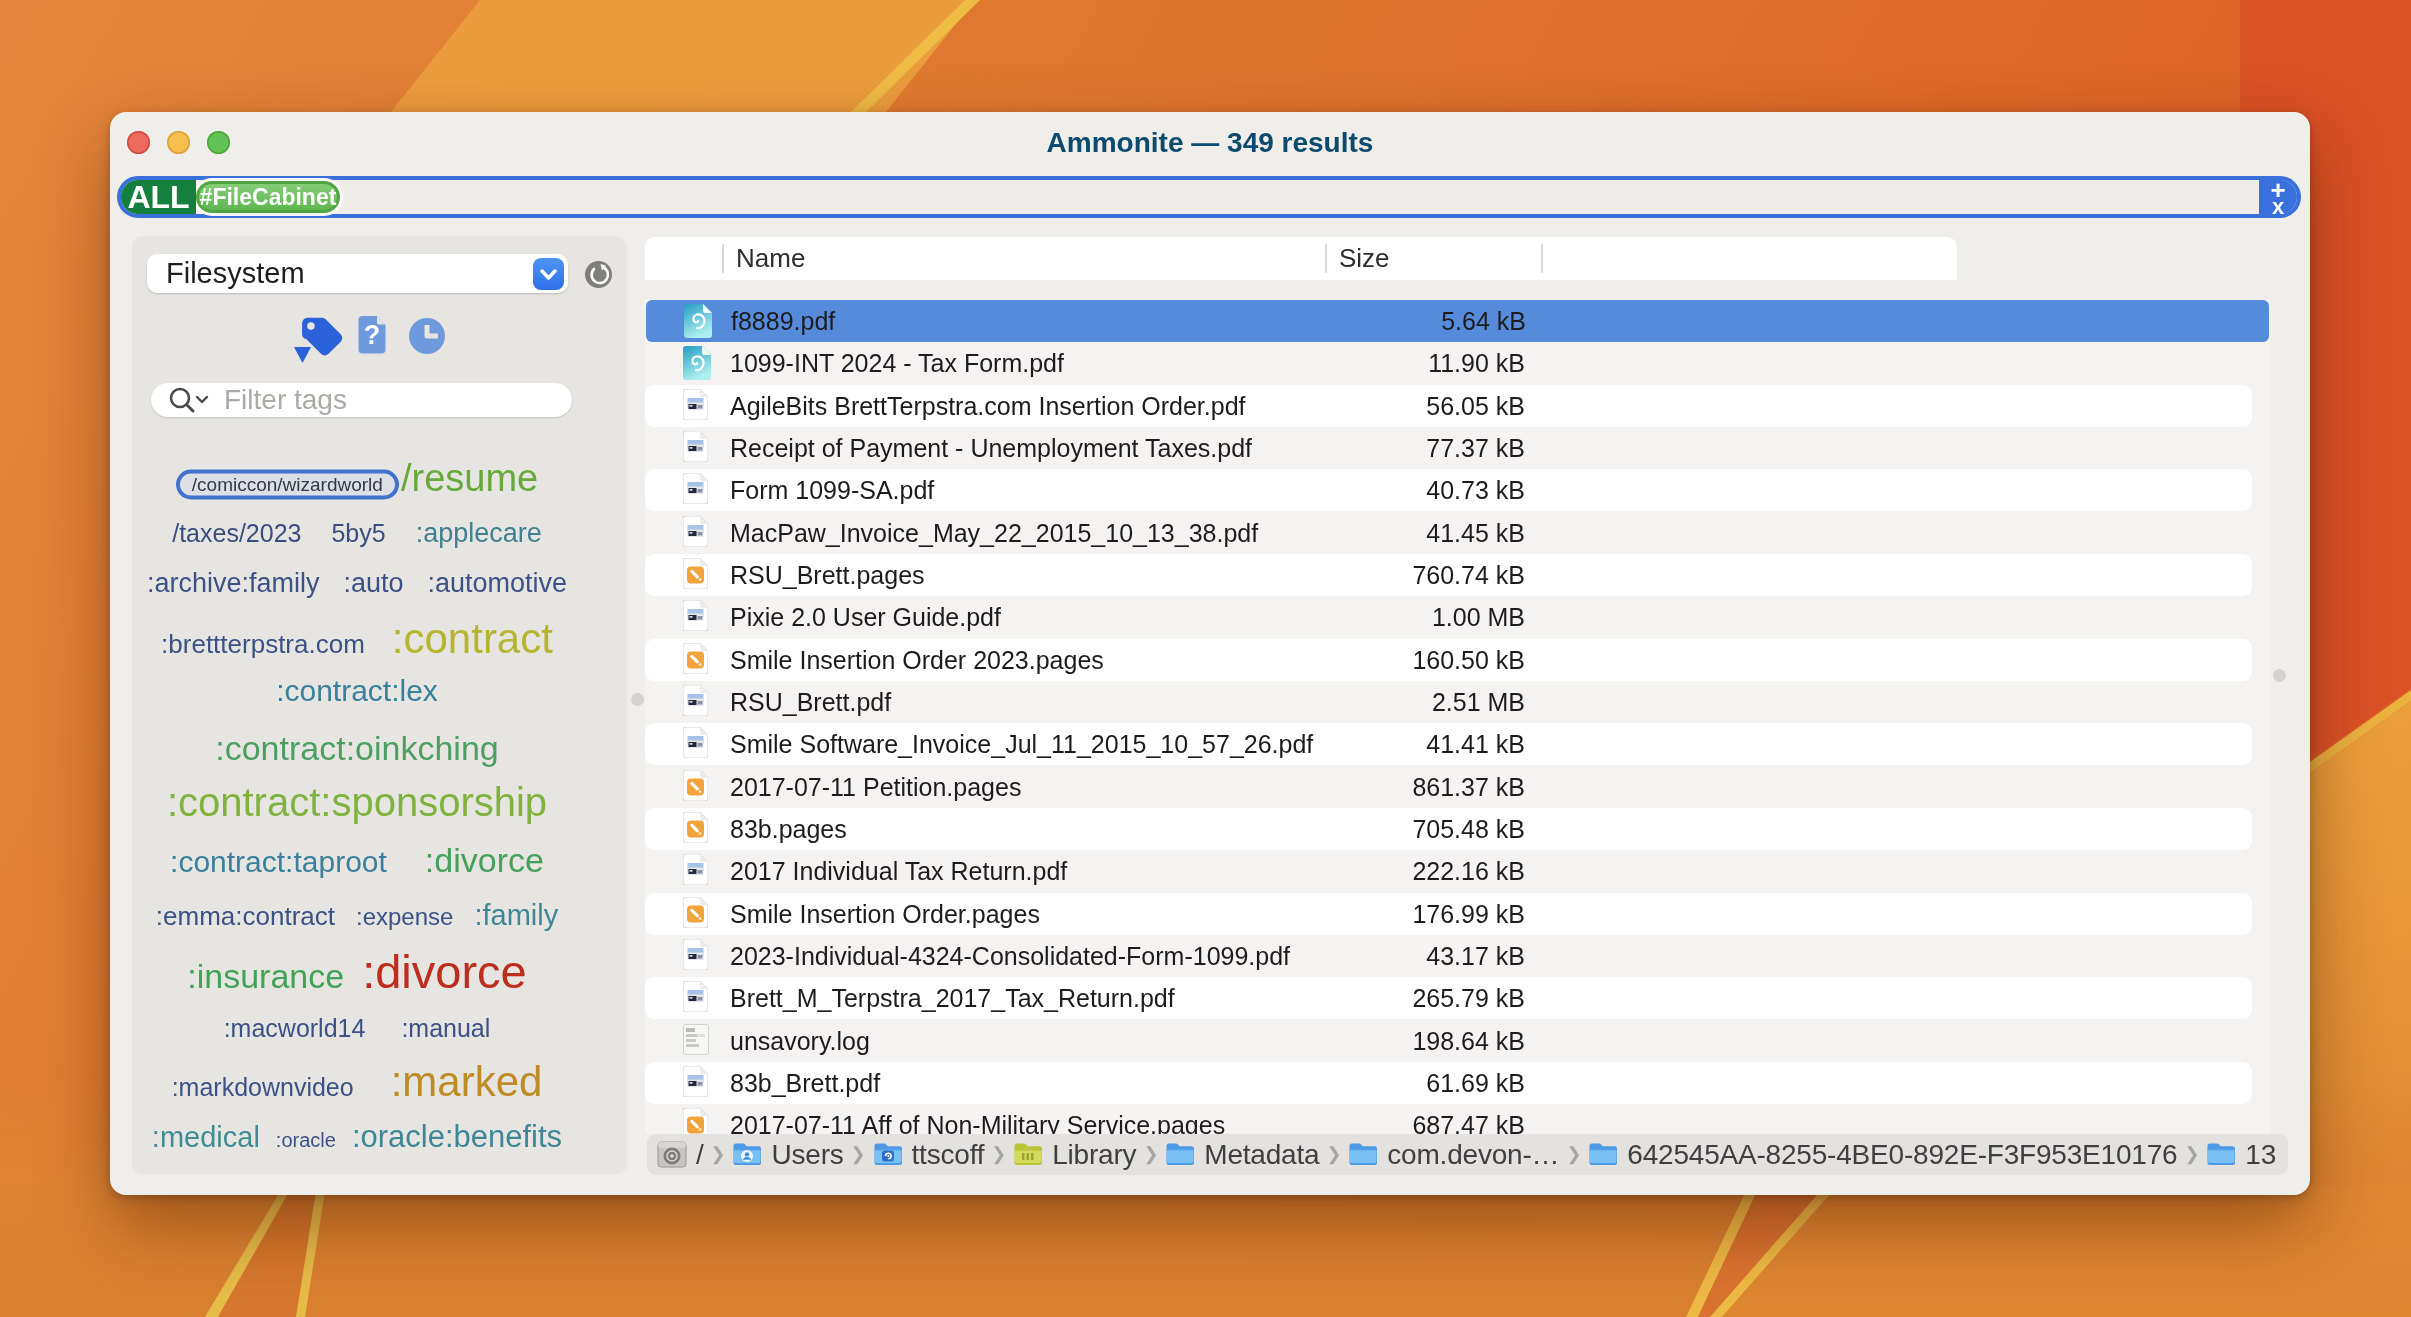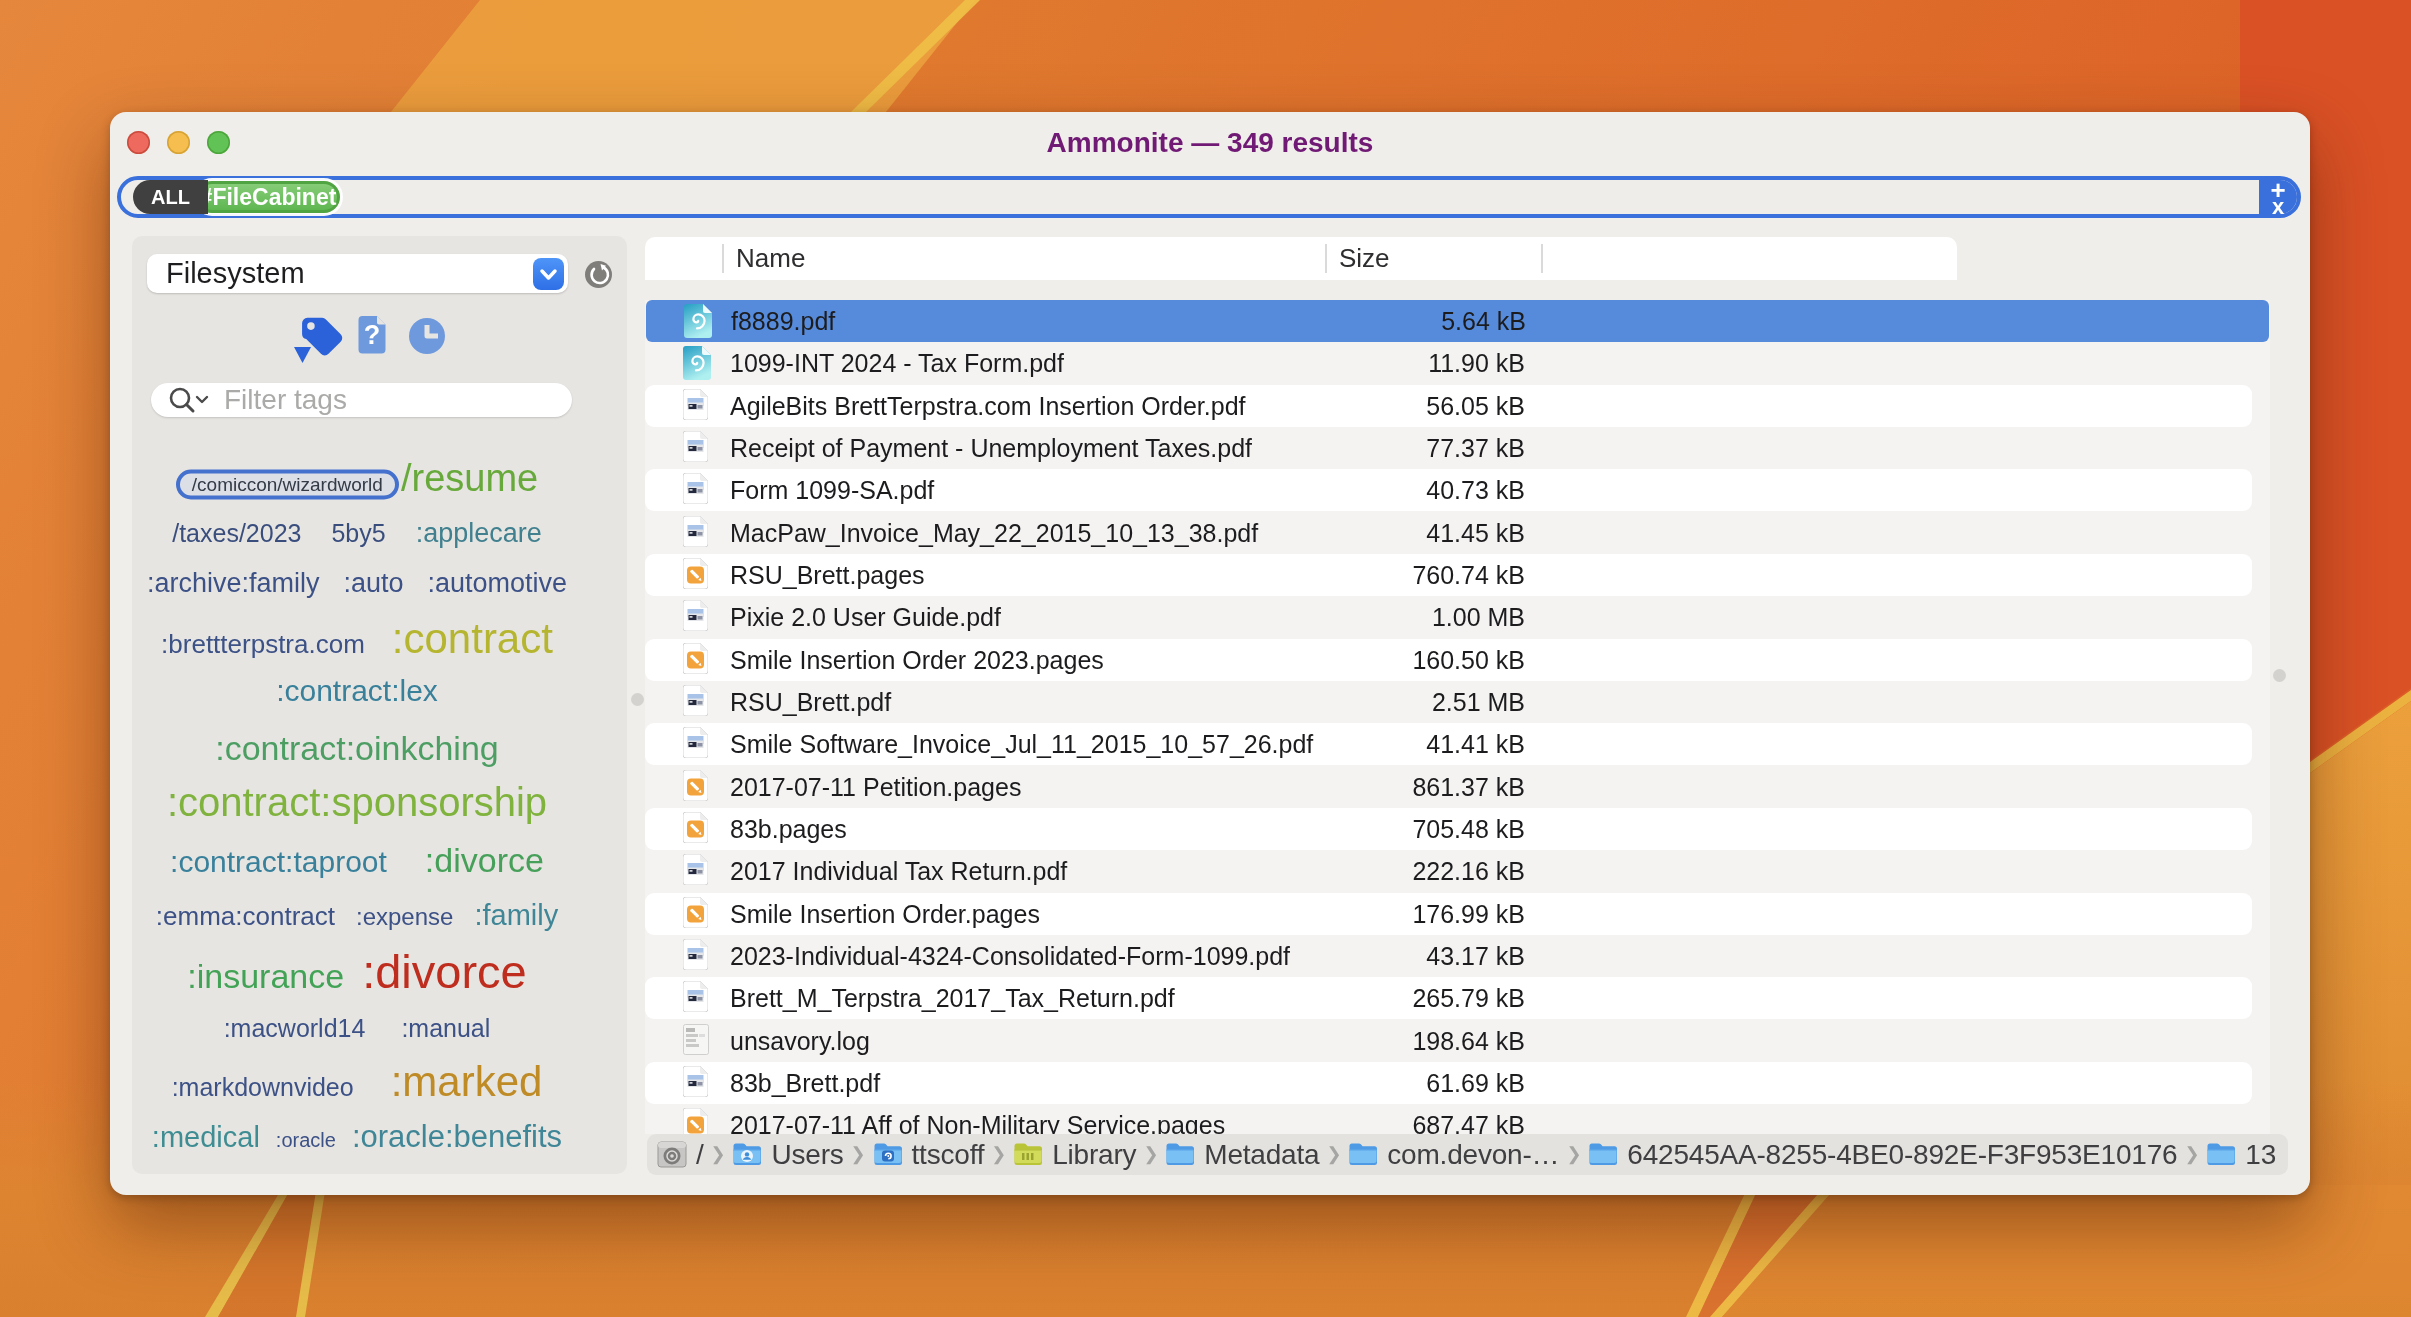--- a/index.html
+++ b/index.html
@@ -2,23 +2,23 @@
 <html><head><meta charset="utf-8">
 <style>
 *{margin:0;padding:0;box-sizing:border-box}
 html,body{width:2411px;height:1317px;overflow:hidden;font-family:"Liberation Sans",sans-serif}
 #wall{position:absolute;left:0;top:0}
 .win{position:absolute;left:110px;top:112px;width:2200px;height:1083px;background:#F0EEEA;border-radius:16px;box-shadow:0 30px 70px rgba(70,25,0,.45),0 3px 10px rgba(0,0,0,.25)}
 .tl{position:absolute;top:18.5px;width:23px;height:23px;border-radius:50%}
 .tl.r{left:16.5px;background:#EE6A5E;box-shadow:inset 0 0 0 1.5px rgba(160,40,25,.45)}
 .tl.y{left:56.5px;background:#F5BE4F;box-shadow:inset 0 0 0 1.5px rgba(180,130,20,.45)}
 .tl.g{left:96.5px;background:#61C355;box-shadow:inset 0 0 0 1.5px rgba(50,130,30,.45)}
-.title{position:absolute;left:0;top:15px;width:100%;text-align:center;font-size:28px;font-weight:bold;color:#701a75}
+.title{position:absolute;left:0;top:15px;width:100%;text-align:center;font-size:28px;font-weight:bold;color:#0c4a6e}
 .sbar{position:absolute;left:7px;top:64px;width:2184px;height:42px;border:4px solid #3A70DB;border-radius:21px;background:#EFEDEA}
-.allcap{position:absolute;left:12px;top:0;width:75px;height:34px;background:#404040;border-radius:17px 0 0 17px;color:#fff;font-weight:bold;font-size:20px;line-height:34px;text-align:center}
+.allcap{position:absolute;left:0;top:0;width:75px;height:34px;background:#15803d;border-radius:17px 0 0 17px;color:#fff;font-weight:bold;font-size:32px;line-height:34px;text-align:center}
 .fcpill{position:absolute;left:75px;top:1px;width:144px;height:32px;background:linear-gradient(#85CC77,#5FB751);border:3px solid #50A441;border-radius:16px;box-shadow:0 0 0 3px rgba(255,255,255,.95);color:#fff;font-weight:bold;font-size:23px;line-height:26px;text-align:center}
 .plusx{position:absolute;right:0;top:0;width:38px;height:34px;background:#3A70DB;border-radius:0 17px 17px 0;color:#fff;font-weight:bold;text-align:center}
 .plusx .p{font-size:26px;line-height:20px}.plusx .x{font-size:22px;line-height:14px}
 .side{position:absolute;left:22px;top:124px;width:495px;height:938px;background:#E7E5E2;border-radius:10px}
 .dd{position:absolute;left:15px;top:18px;width:421px;height:39px;background:#fff;border-radius:10px;box-shadow:0 1px 2px rgba(0,0,0,.18);font-size:29px;line-height:39px;color:#1E1E20;padding-left:19px}
 .ddbtn{position:absolute;right:4px;top:3.5px;width:31px;height:32px;border-radius:8px;background:linear-gradient(#4E95F8,#2E6FE6)}
 .refresh{position:absolute;left:453px;top:25px;width:27px;height:27px;border-radius:50%;background:#7F7E7B}
 .filter{position:absolute;left:19px;top:147px;width:421px;height:34px;background:#fff;border-radius:17px;box-shadow:0 1px 2px rgba(0,0,0,.15)}
 .filter .ph{position:absolute;left:73px;top:0;font-size:28px;line-height:34px;color:#AAAAA8}
 .cloud{position:absolute;left:0;top:0;width:450px}

